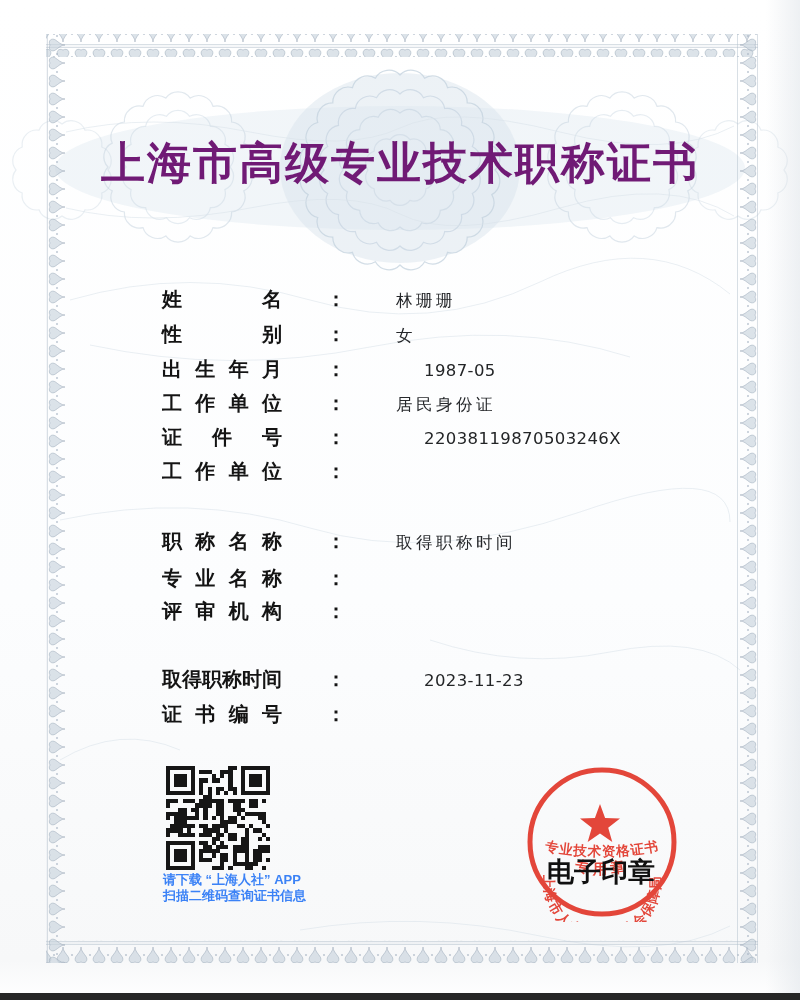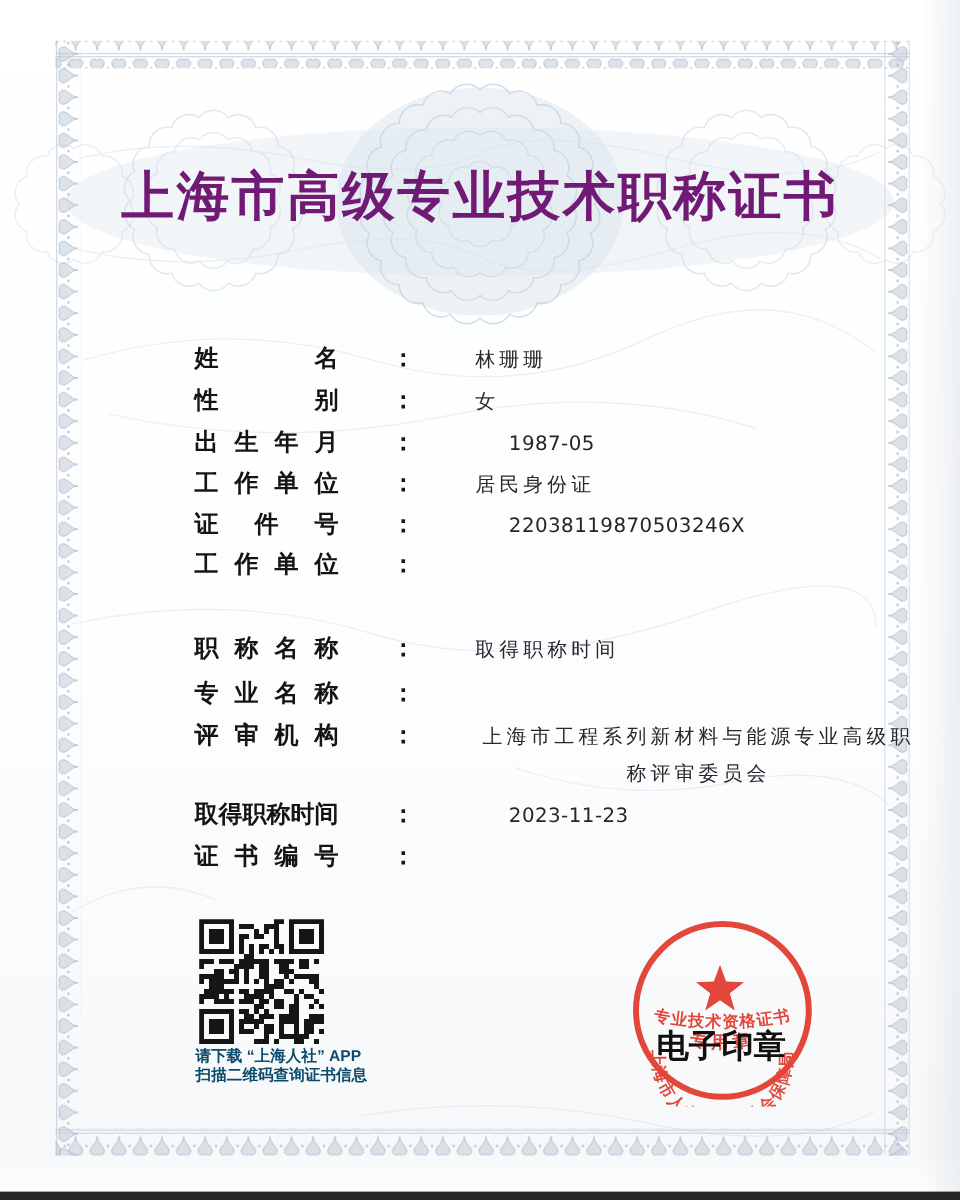--- a/index.html
+++ b/index.html
@@ -34,21 +34,21 @@
   .fvalue.num{
     font-family:"DejaVu Sans","Liberation Sans",sans-serif;
     font-size:16.5px;font-weight:500;letter-spacing:0.4px;color:#232527;margin-left:28px;
   }
   .fvalue.wrap{display:inline-block;width:372px;line-height:31px;vertical-align:top;}
 
   .qr-box{position:absolute;left:166px;top:766px;width:104px;height:104px;z-index:3;}
   .qr-box svg{width:104px;height:104px;shape-rendering:crispEdges;}
   .qr-caption{
     position:absolute;left:163px;top:872px;z-index:3;
-    font-size:13px;font-weight:bold;color:#0c4a6e;line-height:16px;white-space:nowrap;
+    font-size:13px;font-weight:bold;color:#3b82f6;line-height:16px;white-space:nowrap;
   }
 
   .seal{position:absolute;left:522px;top:762px;width:160px;height:160px;z-index:4;opacity:.95;}
   .eseal-text{
     position:absolute;left:547px;top:854px;z-index:5;
     font-size:27px;font-weight:bold;color:#101010;letter-spacing:0px;white-space:nowrap;
   }
 </style>
 </head>
 <body>
@@ -153,21 +153,20 @@
       <span class="fcolon">：</span>
       <span class="fvalue cjk">取得职称时间</span>
   </div>
   <div class="field-row" style="top:565px">
     <span class="flabel">专业名称</span>
       <span class="fcolon">：</span>
   </div>
   <div class="field-row" style="top:598px">
     <span class="flabel">评审机构</span>
       <span class="fcolon">：</span>
-      <span class="fvalue cjk wrap">上海市工程系列新材料与能源专业高级职称评审委员会</span>
   </div>
   <div class="field-row" style="top:666px">
     <span class="flabel">取得职称时间</span>
       <span class="fcolon">：</span>
       <span class="fvalue num">2023-11-23</span>
   </div>
   <div class="field-row" style="top:701px">
     <span class="flabel">证书编号</span>
       <span class="fcolon">：</span>
   </div>

